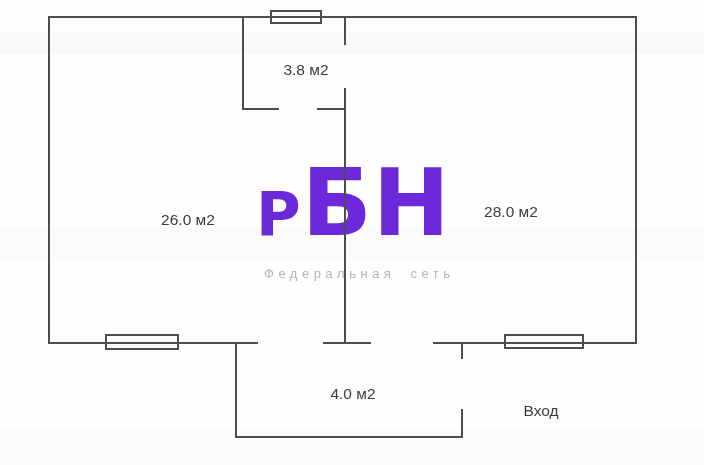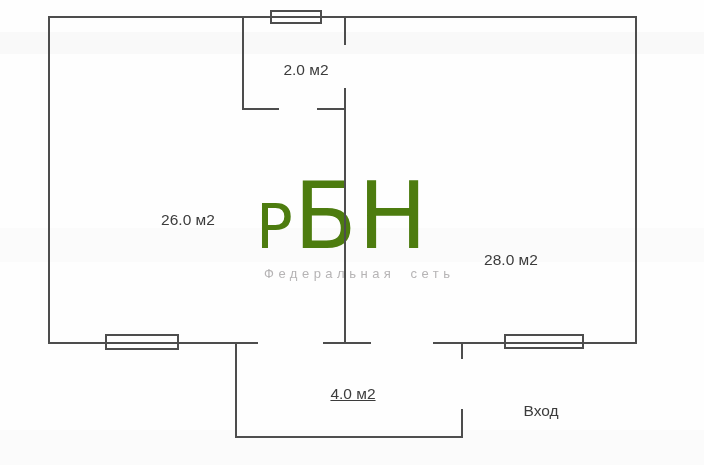--- a/index.html
+++ b/index.html
@@ -27,25 +27,25 @@
     z-index: 0;
   }
   .streak-1 { top: 32px; height: 22px; }
   .streak-2 { top: 228px; height: 34px; background: rgba(160,160,165,0.035); }
   .streak-3 { top: 430px; height: 35px; background: rgba(160,160,165,0.03); }
 
   
   .watermark-logo {
     position: absolute;
     left: 256px;
-    top: 163px;
+    top: 150px;
     z-index: 1;
     font-family: "DejaVu Sans", sans-serif;
-    font-weight: normal;
-    color: #4d7c0f;
+    font-weight: bold;
+    color: #6d28d9;
     font-size: 92px;
     letter-spacing: 1px;
     white-space: nowrap;
     line-height: normal;
   }
   .watermark-logo .logo-small {
     font-size: 61px;
   }
   .watermark-tagline {
     position: absolute;
@@ -107,20 +107,20 @@
 
   <div class="wall" style="left:235px; top:342px; width:2px;  height:96px;"></div>
   <div class="wall" style="left:235px; top:436px; width:228px; height:2px;"></div>
   <div class="wall" style="left:461px; top:342px; width:2px;  height:17px;"></div>
   <div class="wall" style="left:461px; top:409px; width:2px;  height:29px;"></div>
 
   <div class="window" style="left:270px; top:10px;  width:48px; height:10px;"></div>
   <div class="window" style="left:105px; top:334px; width:70px; height:12px;"></div>
   <div class="window" style="left:504px; top:334px; width:76px; height:11px;"></div>
 
-  <div class="room-label" style="left:306px; top:70px;">2.0 м2</div>
+  <div class="room-label" style="left:306px; top:70px;">3.8 м2</div>
   <div class="room-label" style="left:188px; top:220px;">26.0 м2</div>
-  <div class="room-label" style="left:511px; top:212px;margin-top:48px;">28.0 м2</div>
-  <div class="room-label" style="left:353px; top:394px;text-decoration:underline;">4.0 м2</div>
+  <div class="room-label" style="left:511px; top:212px;">28.0 м2</div>
+  <div class="room-label" style="left:353px; top:394px;">4.0 м2</div>
 
   <div class="room-label" style="left:518px; top:411px;margin-left:23px;">Вход</div>
 
 </div>
 
 </body></html>

